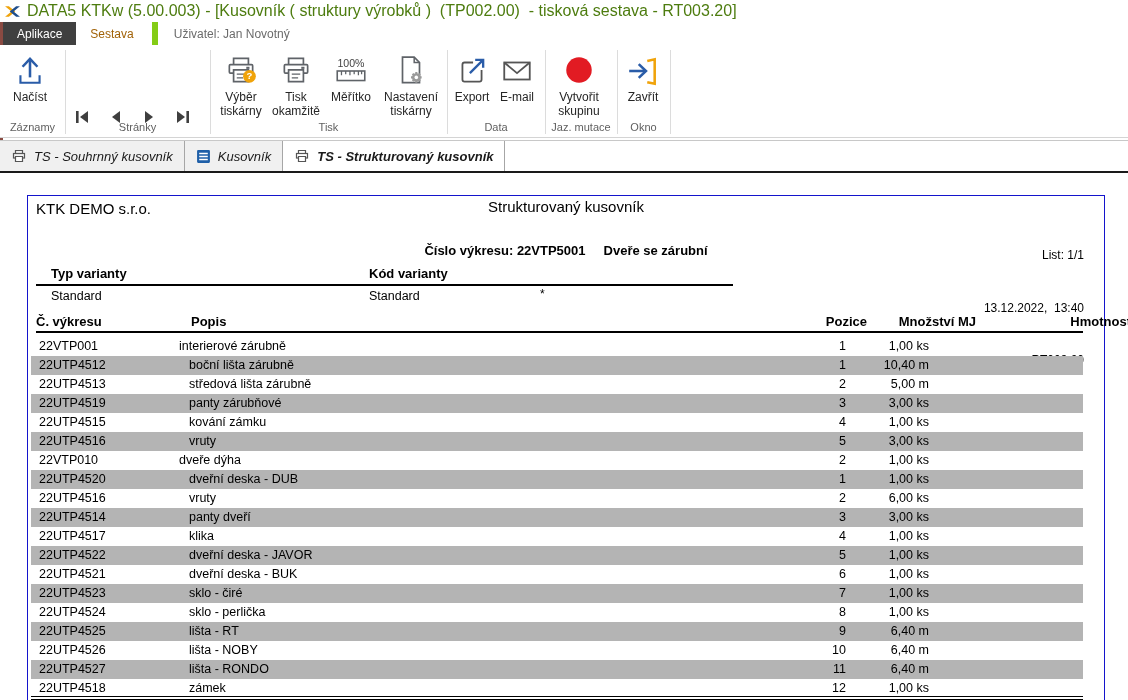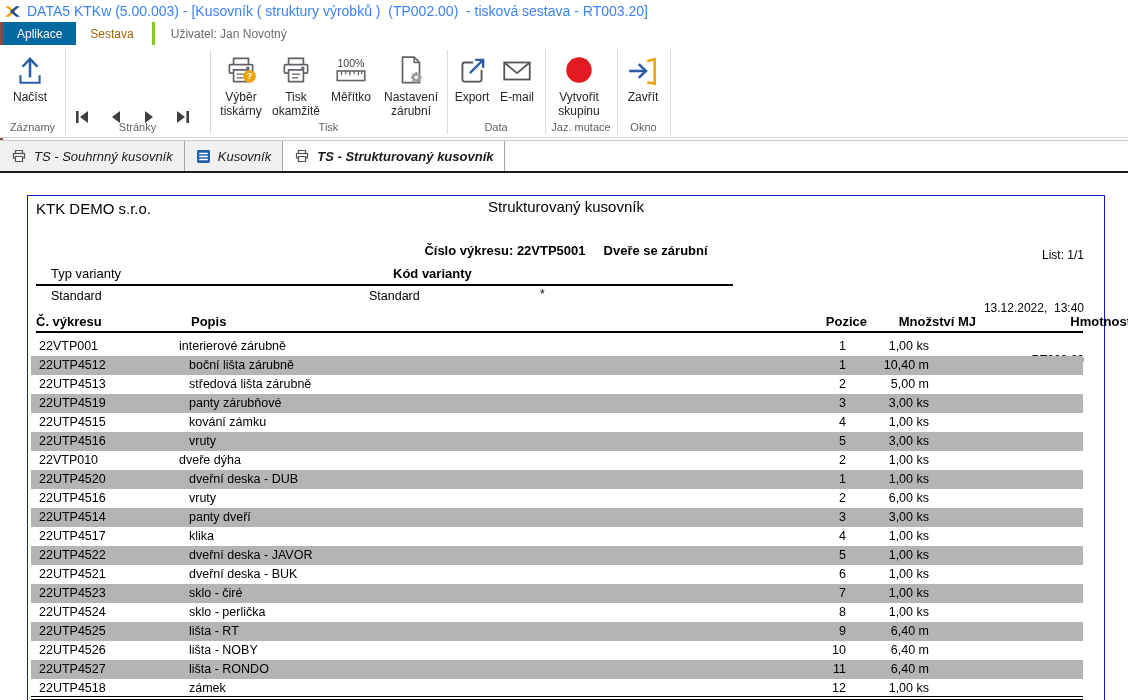--- a/index.html
+++ b/index.html
@@ -4,30 +4,30 @@
 <style>
   * { margin:0; padding:0; box-sizing:content-box; }
   html,body { width:1128px; height:700px; overflow:hidden; background:#fff;
               font-family:"Liberation Sans", sans-serif; }
   #window { position:relative; width:1128px; height:700px; background:#fff; }
 
   
   .titlebar { position:absolute; top:0; left:0; width:100%; height:22px;
               display:flex; align-items:center; background:#fff; }
   .titlebar .appicon { margin-left:4px; width:17px; height:17px; }
-  .titlebar .title { margin-left:6px; font-size:14px; color:#3b82f6; white-space:pre; }
+  .titlebar .title { margin-left:6px; font-size:16px; color:#4d7c0f; white-space:pre; }
 
   
   .menubar { position:absolute; top:22px; left:0; width:100%; height:23px;
              display:flex; align-items:stretch; font-size:12px; background:#fff; }
   .menu-tab { display:flex; align-items:center; padding:0 14px; cursor:default; }
-  .menu-tab.active { background:#0369a1; color:#fff; margin-left:3px; }
+  .menu-tab.active { background:#404040; color:#fff; margin-left:3px; }
   .menu-tab.plain { color:#a16207; }
   .menu-user { display:flex; align-items:center; color:#6b6b6b; padding-left:16px;
-               border-left:3px solid #84cc16; margin-left:4px; }
+               border-left:6px solid #84cc16; margin-left:4px; }
 
   
   .edge { position:absolute; background:#8a4a42; }
   .edge.top-left   { left:0; top:22px; width:3px; height:118px; }
   .edge.bottom-left{ left:0; top:140px; width:2px; height:560px; background:#5f5f5f; }
   .edge.right      { left:1126px; top:172px; width:2px; height:528px; background:#5f5f5f; }
 
   
   .ribbon { position:absolute; top:45px; left:0; width:100%; height:92px;
             background:#fff; border-bottom:1px solid #d4d4d4; }
@@ -57,22 +57,22 @@
   .page { position:absolute; left:27px; top:22px; width:1076px; height:540px;
           border:1px solid #1414cc; background:#fff; font-size:12.5px; color:#000; }
   .company   { position:absolute; left:8px; top:4px; font-size:15px; }
   .rtitle    { position:absolute; left:0; right:0; top:2px; text-align:center;
                font-weight:normal; font-size:15px; }
   .rinfo     { position:absolute; right:20px; top:16px; text-align:right;
                font-size:12px; line-height:17.5px; white-space:pre; }
   .rsubtitle { position:absolute; left:0; right:0; top:47px; text-align:center;
                font-weight:bold; font-size:13px; }
   .rsubtitle .gap { display:inline-block; width:18px; }
-  .var-label-type { position:absolute; left:23px;  top:70px; font-weight:normal; font-size:13px; }
-  .var-label-code { position:absolute; left:341px; top:70px; font-weight:bold; font-size:13px;margin-left:24px; }
+  .var-label-type { position:absolute; left:23px;  top:70px; font-weight:bold; font-size:13px; }
+  .var-label-code { position:absolute; left:341px; top:70px; font-weight:bold; font-size:13px; }
   .var-rule  { position:absolute; left:8px; top:88px; width:697px; height:2px; background:#000; }
   .var-val-type { position:absolute; left:23px;  top:93px; }
   .var-val-code { position:absolute; left:341px; top:93px; }
   .var-star     { position:absolute; left:512px; top:91px; font-size:12px; }
 
   .th { position:absolute; top:118px; font-weight:bold; font-size:13px; }
   .th-code     { left:8px; }
   .th-popis    { left:163px; }
   .th-pozice   { left:739px; width:100px; text-align:right; }
   .th-mnozstvi { left:828px; width:120px; text-align:right; }
@@ -193,21 +193,21 @@
         <svg width="34" height="36" viewBox="0 0 32 32" fill="none">
           <path d="M8 3 H19 L24 8 V27 H8 Z" stroke="#5f6368" stroke-width="1.6" fill="#fff"></path>
           <path d="M19 3 V8 H24" stroke="#5f6368" stroke-width="1.4"></path>
           <g stroke="#9a9a9a" stroke-width="2">
             <path d="M21 17 V27 M16 22 H26 M17.5 18.5 L24.5 25.5 M24.5 18.5 L17.5 25.5"></path>
           </g>
           <circle cx="21" cy="22" r="4" fill="#9a9a9a"></circle>
           <circle cx="21" cy="22" r="1.7" fill="#fff"></circle>
         </svg>
       </div>
-      <div class="rlabel">Nastavení zárubní</div>
+      <div class="rlabel">Nastavení tiskárny</div>
     </div>
     <div class="rsep" style="left:447px;"></div>
 
     <div class="rbtn" style="left:449px; width:46px;">
       <div class="ricon">
         <svg width="34" height="36" viewBox="0 0 32 32" fill="none">
           <path d="M25 15 V24 A2 2 0 0 1 23 26 H9 A2 2 0 0 1 7 24 V10 A2 2 0 0 1 9 8 H17" stroke="#555" stroke-width="1.7"></path>
           <path d="M14 18 L26 6" stroke="#2a5ca8" stroke-width="2.2"></path>
           <path d="M19 5.5 H26.5 V13" stroke="#2a5ca8" stroke-width="2.2"></path>
         </svg>

